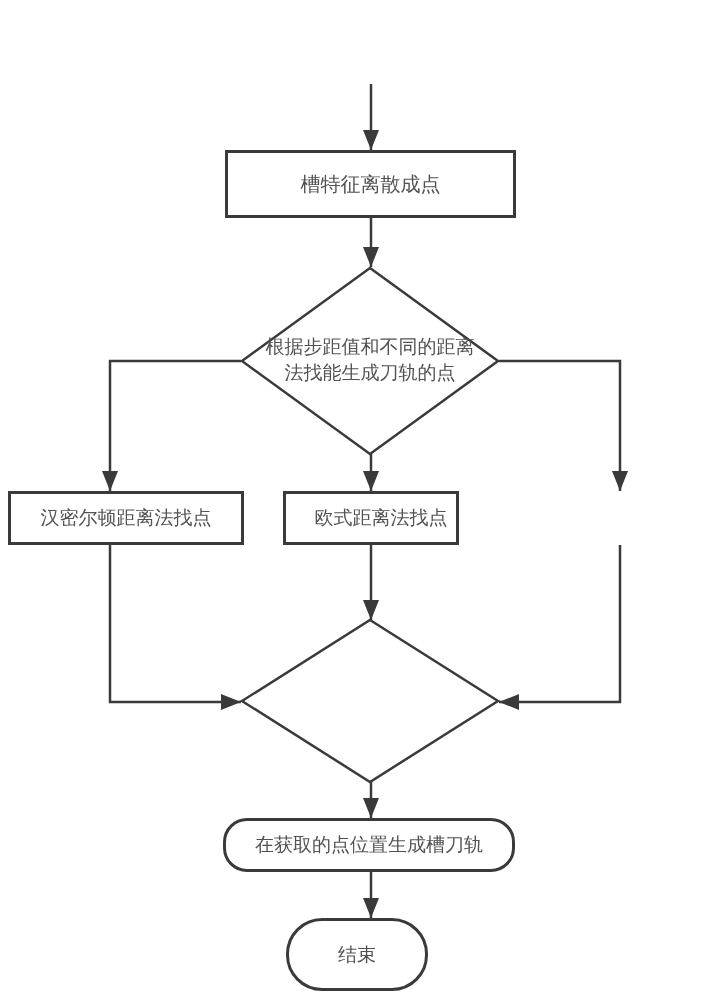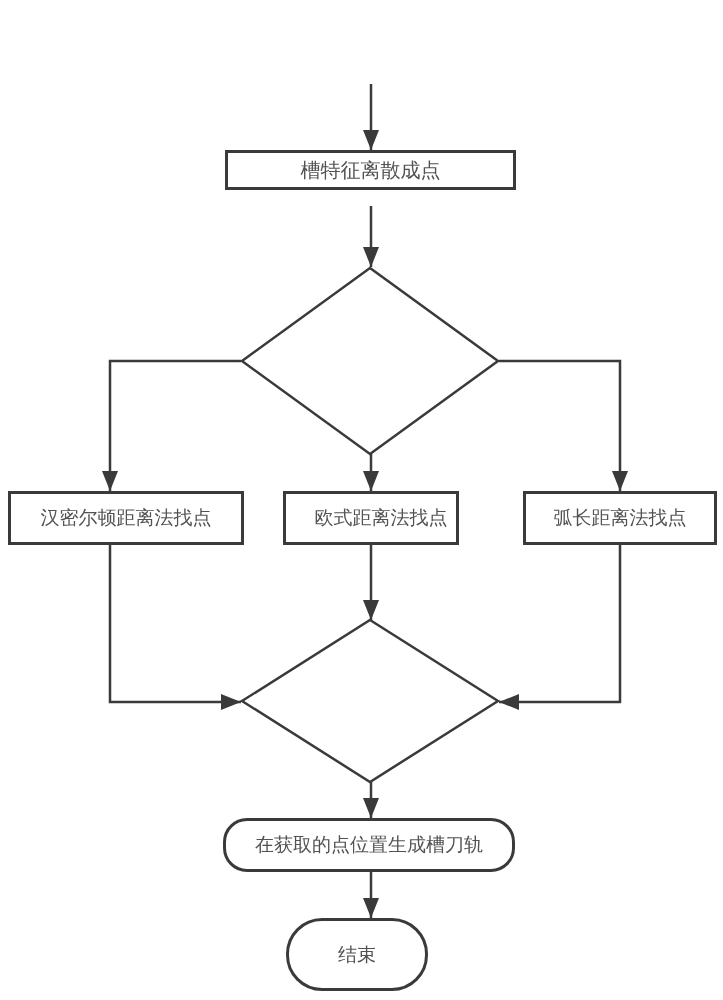--- a/index.html
+++ b/index.html
@@ -64,36 +64,37 @@
     <path class="edge" d="M371 545 V620" marker-end="url(#arrow)"></path>
     <path class="edge" d="M620 545 V702 H499" marker-end="url(#arrow)"></path>
     <path class="edge" d="M371 782 V818" marker-end="url(#arrow)"></path>
     <path class="edge" d="M371 872 V918" marker-end="url(#arrow)"></path>
 
     <polygon class="decision" points="370,268 498,361 370,454 242,361"></polygon>
     <polygon class="decision" points="370,620 498,701 370,782 242,701"></polygon>
   </svg>
 
 
-  <div class="node process fs20" style="left:225px;top:150px;width:291px;height:40px;">
+  <div class="node process fs20" style="left:225px;top:150px;width:291px;height:68px;">
     <span>槽特征离散成点</span>
   </div>
 
+  <div class="decision-label fs19" style="left:245px;top:334px;width:250px;height:52px;">
+    <span>根据步距值和不同的距离
+法找能生成刀轨的点</span>
+  </div>
 
   <div class="node process fs19" style="left:8px;top:491px;width:236px;height:54px;">
     <span>汉密尔顿距离法找点</span>
   </div>
 
   <div class="node process fs19" style="left:283px;top:491px;width:176px;height:54px;padding-left:20px;">
     <span>欧式距离法找点</span>
   </div>
 
-  <div class="node process fs19" style="left:523px;top:491px;width:194px;height:54px;">
-    <span>弧长距离法找点</span>
-  </div>
 
 
   <div class="node process fs19" style="left:223px;top:818px;width:292px;height:54px;border-radius:24px;">
     <span>在获取的点位置生成槽刀轨</span>
   </div>
 
   <div class="node terminator fs19" style="left:286px;top:918px;width:142px;height:73px;border-radius:36px;">
     <span>结束</span>
   </div>
 

